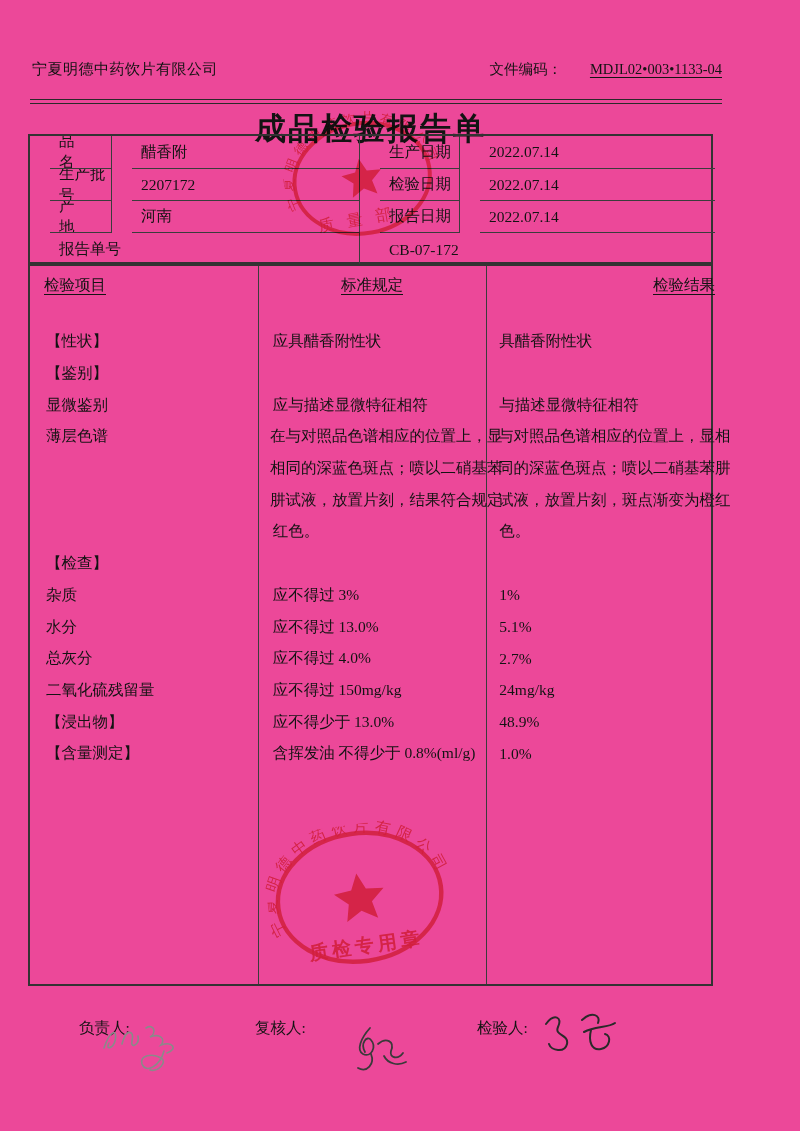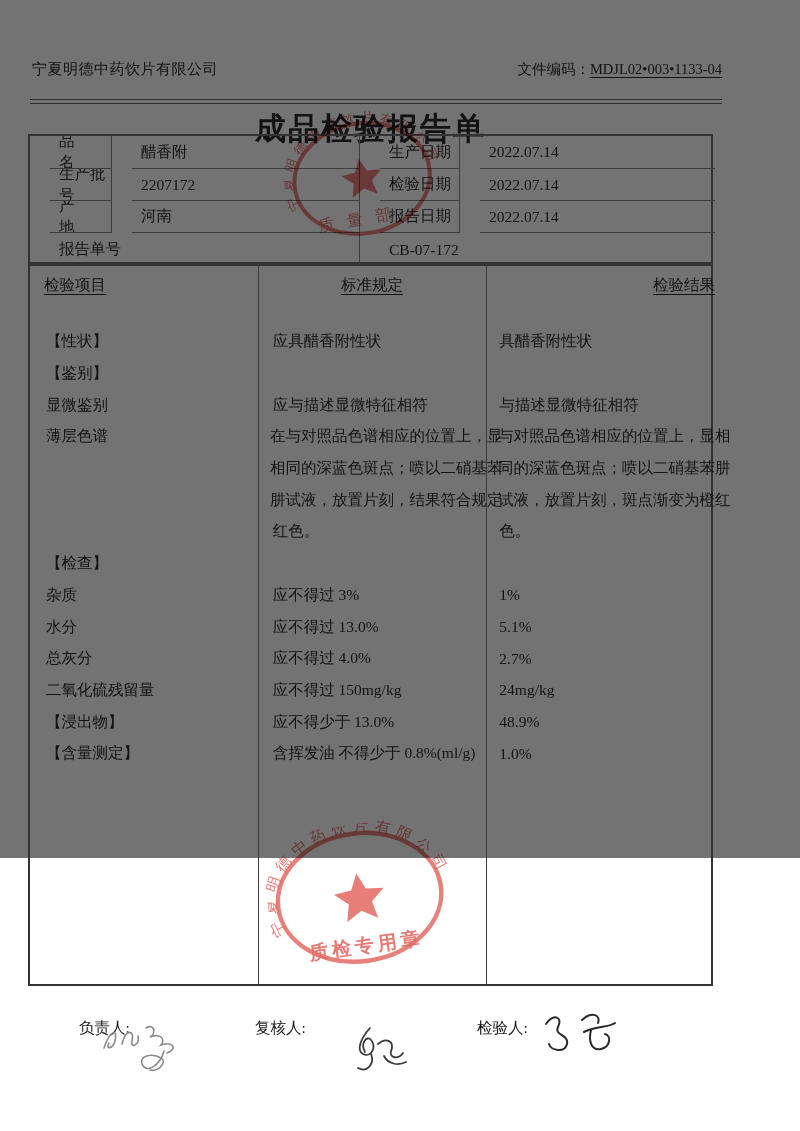--- a/index.html
+++ b/index.html
@@ -1,23 +1,23 @@
 <!DOCTYPE html>
 <html><head>
 <meta charset="utf-8">
 <style>
   * { margin:0; padding:0; box-sizing:border-box; }
   body { width:800px; height:1131px; background:#ffffff; overflow:hidden;
          font-family:"Liberation Serif","DejaVu Serif",serif; color:#131313; }
-  .page { position:relative; width:800px; height:858px; background:#737373; }
+  .page { position:relative; width:800px; height:1131px; background:#ec4899; }
 
   
   .company   { position:absolute; left:32px; top:60px; font-size:15px; letter-spacing:.5px; }
   .doc-code  { position:absolute; right:78px; top:60px; font-size:14.5px; }
-  .doc-code .code-val { text-decoration:underline; text-underline-offset:3px; }
+  .doc-code .code-val { text-decoration:underline; text-underline-offset:3px;margin-left:28px; }
   .rule-double { position:absolute; left:30px; top:99px; width:692px; height:5px;
                  border-top:1.6px solid #2a2a2a; border-bottom:1.6px solid #2a2a2a; }
   .title { position:absolute; left:28px; top:108px; width:685px; text-align:center;
            font-size:31px; font-weight:bold; letter-spacing:2px; }
 
   
   .info-table { position:absolute; left:28px; top:134px; width:685px; height:130px;
                 border:2px solid #333; display:grid;
                 grid-template-columns:82px 248px 100px 255px;
                 grid-template-rows:33px 32px 32px 33px; font-size:15.5px; }

